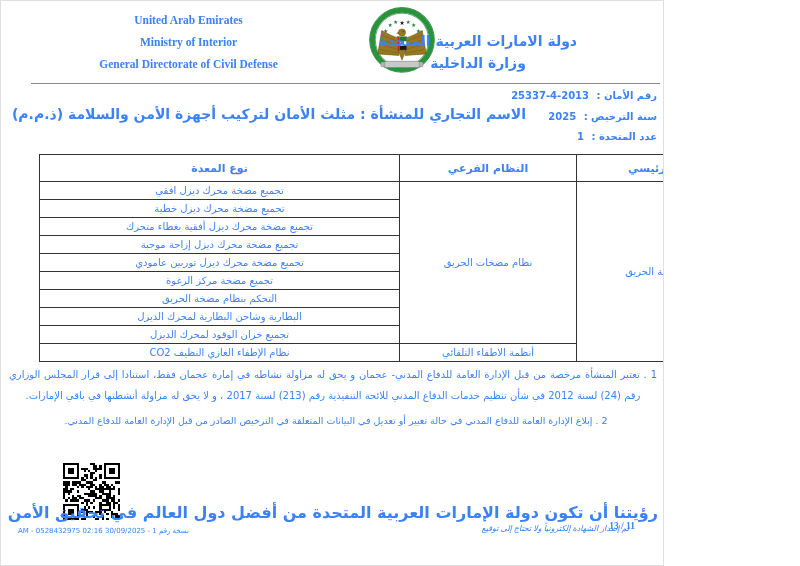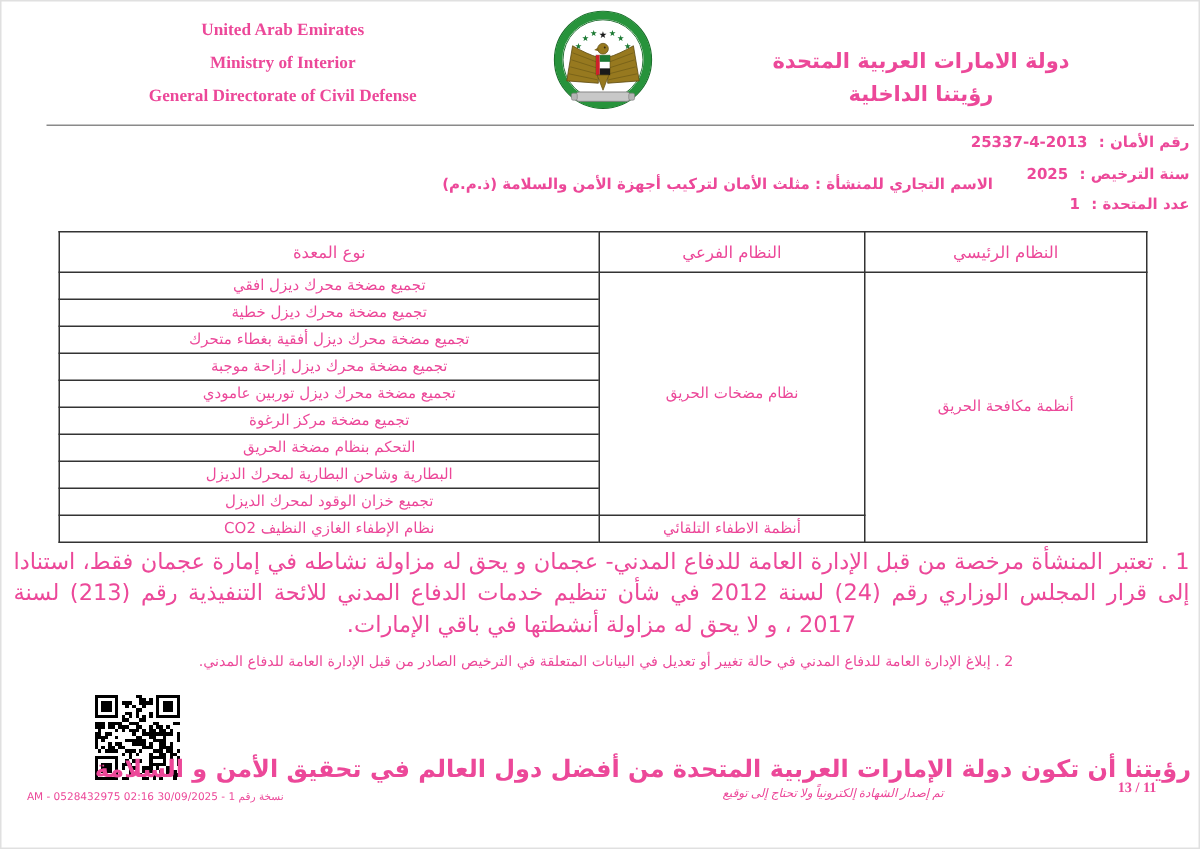--- a/index.html
+++ b/index.html
@@ -1,57 +1,57 @@
 <!DOCTYPE html>
 <html lang="ar"><head>
 <meta charset="utf-8">
 <style>
   html,body{margin:0;padding:0;background:#fff;}
   .page{
-    position:relative;width:800px;height:566px;background:#ffffff;
-    font-family:"DejaVu Sans",sans-serif;color:#ec4899;overflow:hidden;
+    position:relative;width:664px;height:566px;background:#ffffff;
+    font-family:"DejaVu Sans",sans-serif;color:#3b82f6;overflow:hidden;
     border:1px solid #e0e0e0;box-sizing:border-box;
   }
   
   .hdr-en{
     position:absolute;left:55px;top:8px;width:265px;text-align:center;
     font-family:"Liberation Serif",serif;font-weight:bold;font-size:11.5px;line-height:22px;
   }
   .hdr-ar{
     position:absolute;right:55px;top:10px;width:260px;text-align:center;direction:rtl;
     font-weight:bold;font-size:14px;line-height:22px;margin-top:19px;
   }
   .emblem{position:absolute;left:362px;top:3px;}
   .hdr-rule{position:absolute;left:30px;right:3px;top:82px;border-top:1px solid #8a8a8a;height:0;}
   
   .license{
     position:absolute;right:6px;top:85px;direction:rtl;text-align:right;
     font-weight:bold;font-size:10px;line-height:20.5px;
   }
   .license .val{display:inline-block;margin-right:4px;}
   .trade-name{
-    position:absolute;right:137px;top:117px;direction:rtl;
-    font-weight:bold;font-size:10px;white-space:nowrap;
+    position:absolute;right:137px;top:105px;direction:rtl;
+    font-weight:bold;font-size:14px;white-space:nowrap;
   }
   
   .sys-table{
     position:absolute;left:38px;top:153px;width:725px;direction:rtl;
     border-collapse:collapse;table-layout:fixed;font-size:10px;
   }
   .sys-table th,.sys-table td{
     border:1px solid #333;text-align:center;vertical-align:middle;
     padding:1px 3px;overflow:hidden;white-space:nowrap;
   }
-  .sys-table th{font-weight:normal;font-size:11px;height:24px;}
+  .sys-table th{font-weight:bold;font-size:11px;height:24px;}
   .sys-table td{height:15px;}
   
   .notes{position:absolute;right:6px;left:8px;top:350px;direction:rtl;}
   .notes-title{font-weight:bold;font-size:10px;text-decoration:underline;}
   .note-1{
-    margin-top:13px;font-size:15px;line-height:21px;
+    margin-top:13px;font-size:10px;line-height:21px;
     text-align:justify;text-align-last:center;
   }
   .note-2{margin-top:9px;font-size:9.5px;padding-left:40px;padding-right:34px;text-align:center;}
   
   .qr{position:absolute;left:62px;top:462px;}
   .copy-info{
     position:absolute;left:10px;top:526px;width:185px;direction:rtl;text-align:center;
     font-size:7px;white-space:nowrap;
   }
   .vision{
@@ -111,21 +111,21 @@
       <polygon points="45,59 55,59 50,72" fill="#97791f" stroke="#5f4c12" stroke-width="0.6"></polygon>
 
       <rect x="27" y="73.5" width="46" height="8" rx="2.5" fill="#c8c8c8" stroke="#828282" stroke-width="0.8"></rect>
       <rect x="23" y="74.5" width="5" height="6" rx="1.5" fill="#b5b5b5" stroke="#828282" stroke-width="0.6"></rect>
       <rect x="72" y="74.5" width="5" height="6" rx="1.5" fill="#b5b5b5" stroke="#828282" stroke-width="0.6"></rect>
     </svg>
   </div>
 
   <div class="hdr-ar">
     <div>دولة الامارات العربية المتحدة</div>
-    <div>رؤيتنا الداخلية</div>
+    <div>وزارة الداخلية</div>
   </div>
 
   <div class="hdr-rule"></div>
 
   <div class="license">
     <div>
       <span>رقم الأمان :</span>
       <span class="val" dir="ltr">25337-4-2013</span>
     </div>
     <div>

